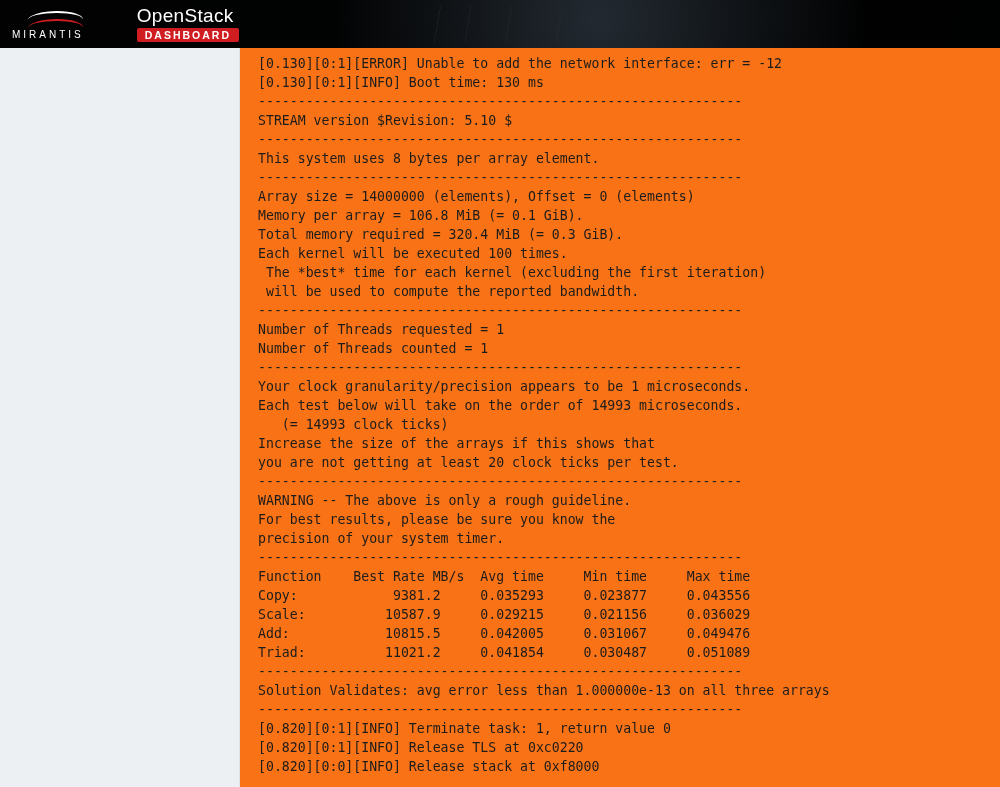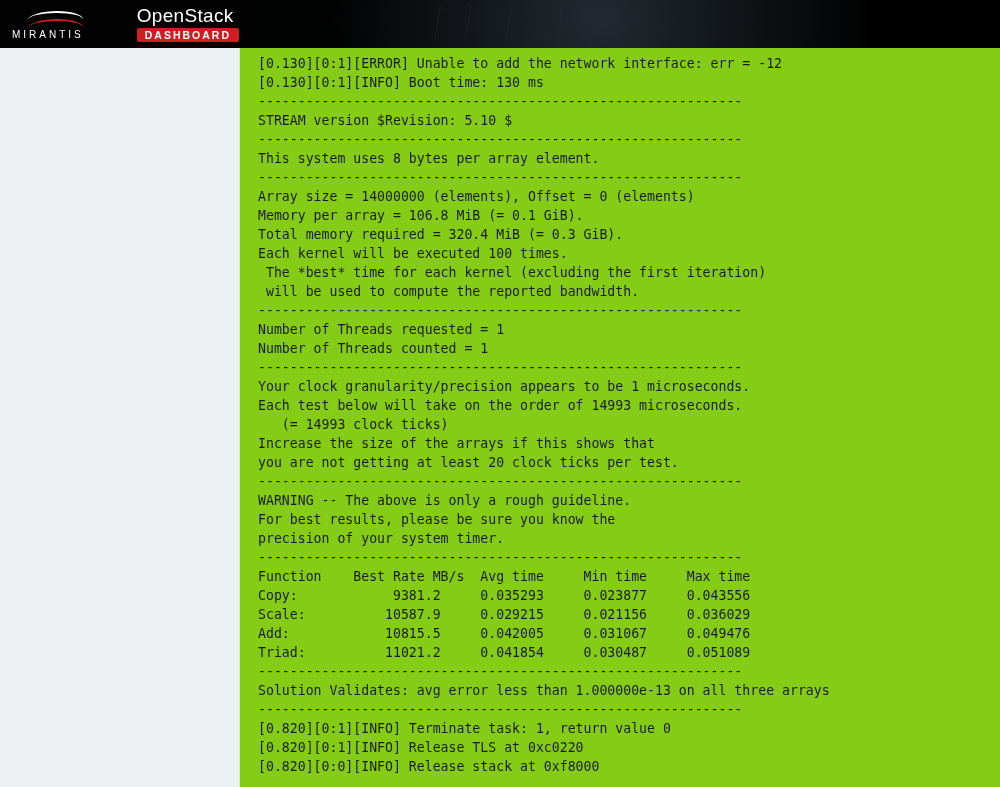--- a/index.html
+++ b/index.html
@@ -59,21 +59,21 @@
     border-radius: 2px;
   }
   .layout { display: flex; height: calc(787px - 48px); }
   .sidebar {
     width: 240px; flex: 0 0 240px;
     background: #edf0f2;
     border-right: 1px solid #dfe3e6;
   }
   .main {
     flex: 1 1 auto;
-    background: #84cc16;
+    background: #f97316;
     padding: 6px 16px 12px 18px;
     overflow: hidden;
   }
   .log {
     font-family: "Menlo", "Consolas", "DejaVu Sans Mono", monospace;
     font-size: 13.2px;
     line-height: 19px;
     color: #1c1c1c;
     white-space: pre;
   }

